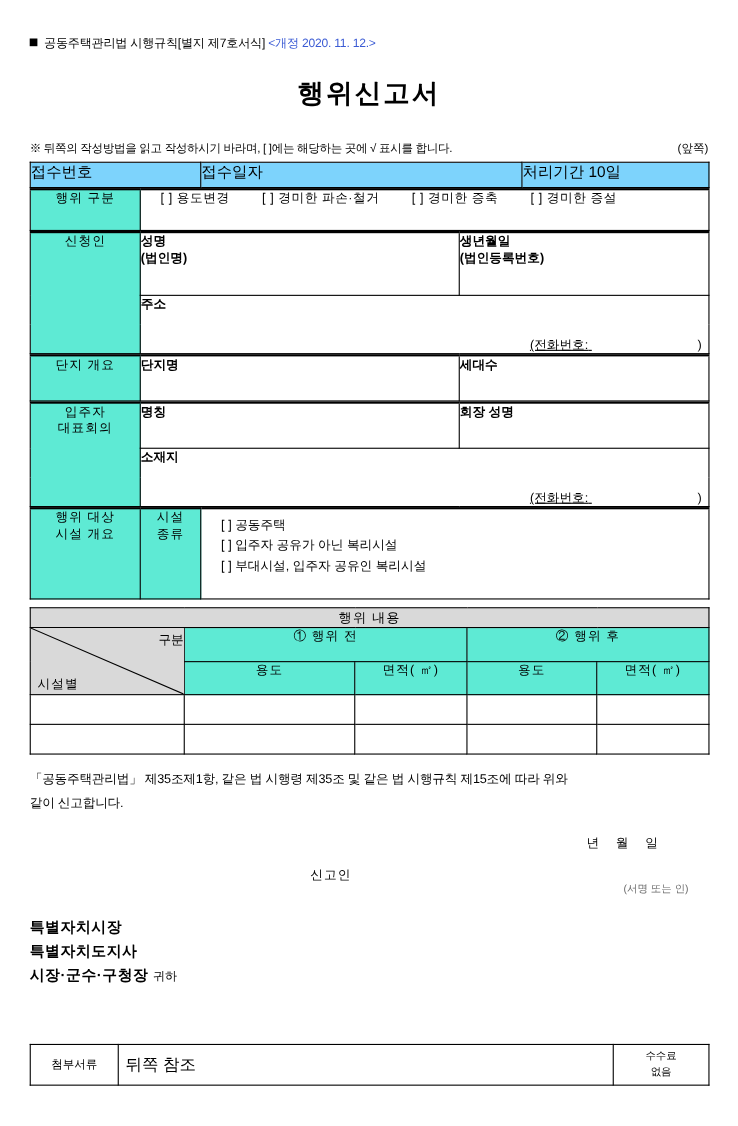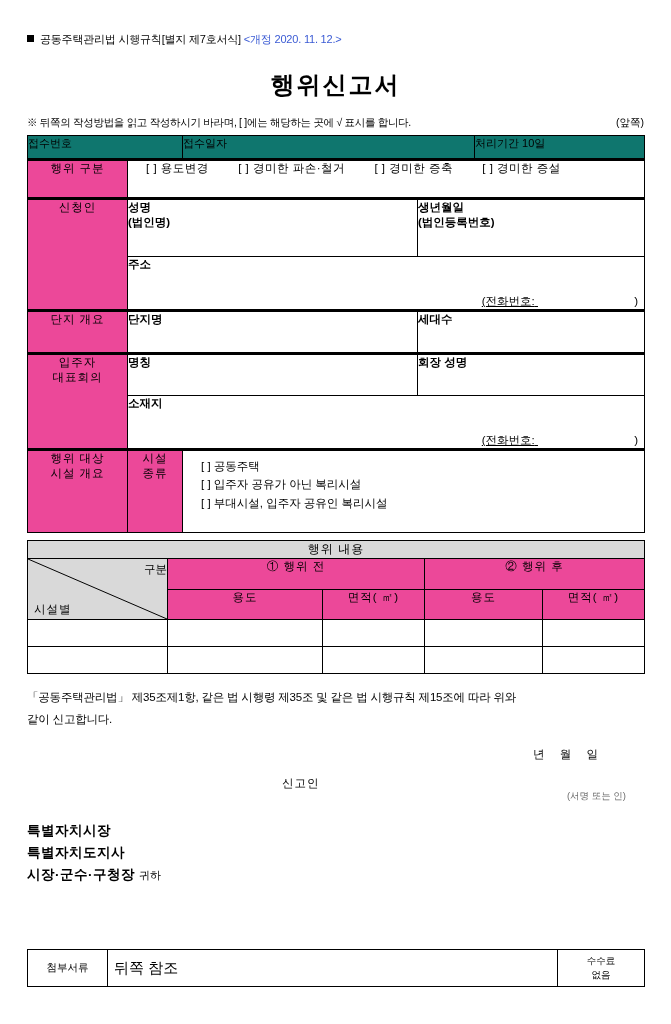--- a/index.html
+++ b/index.html
@@ -50,21 +50,21 @@
 
   .doc-title {
     text-align: center;
     font-size: 24px;
     font-weight: bold;
     letter-spacing: 2px;
     margin-top: 22px;
   }
 
   .note-row {
-    margin-top: 15px;
+    margin-top: 27px;
     font-size: 10.5px;
     position: relative;
     height: 14px;
   }
   .note-row .note {
     letter-spacing: -0.3px;
   }
   .note-row .side {
     position: absolute;
     right: 0;
@@ -82,33 +82,33 @@
   table.frm td {
     border: 1px solid #000;
     padding: 0;
     vertical-align: top;
   }
   .cellpad {
     padding: 5px 7px;
     font-weight: bold;
   }
   .lbl {
-    background: #ec4899;
+    background: #5eead4;
     text-align: center;
     vertical-align: middle;
     font-size: 11.5px;
     letter-spacing: 1px;
   }
   .vmid { vertical-align: middle; }
 
   
   .recv td {
     height: 22px;
-    background: #0f766e;
-    font-size: 11px;
+    background: #7dd3fc;
+    font-size: 14px;
     padding: 3px 6px;
     vertical-align: middle;
   }
 
   .thickline {
     border-top: 2px solid #000 !important;
   }
   .no-top { border-top: none !important; }
   .no-bottom { border-bottom: none !important; }
 

